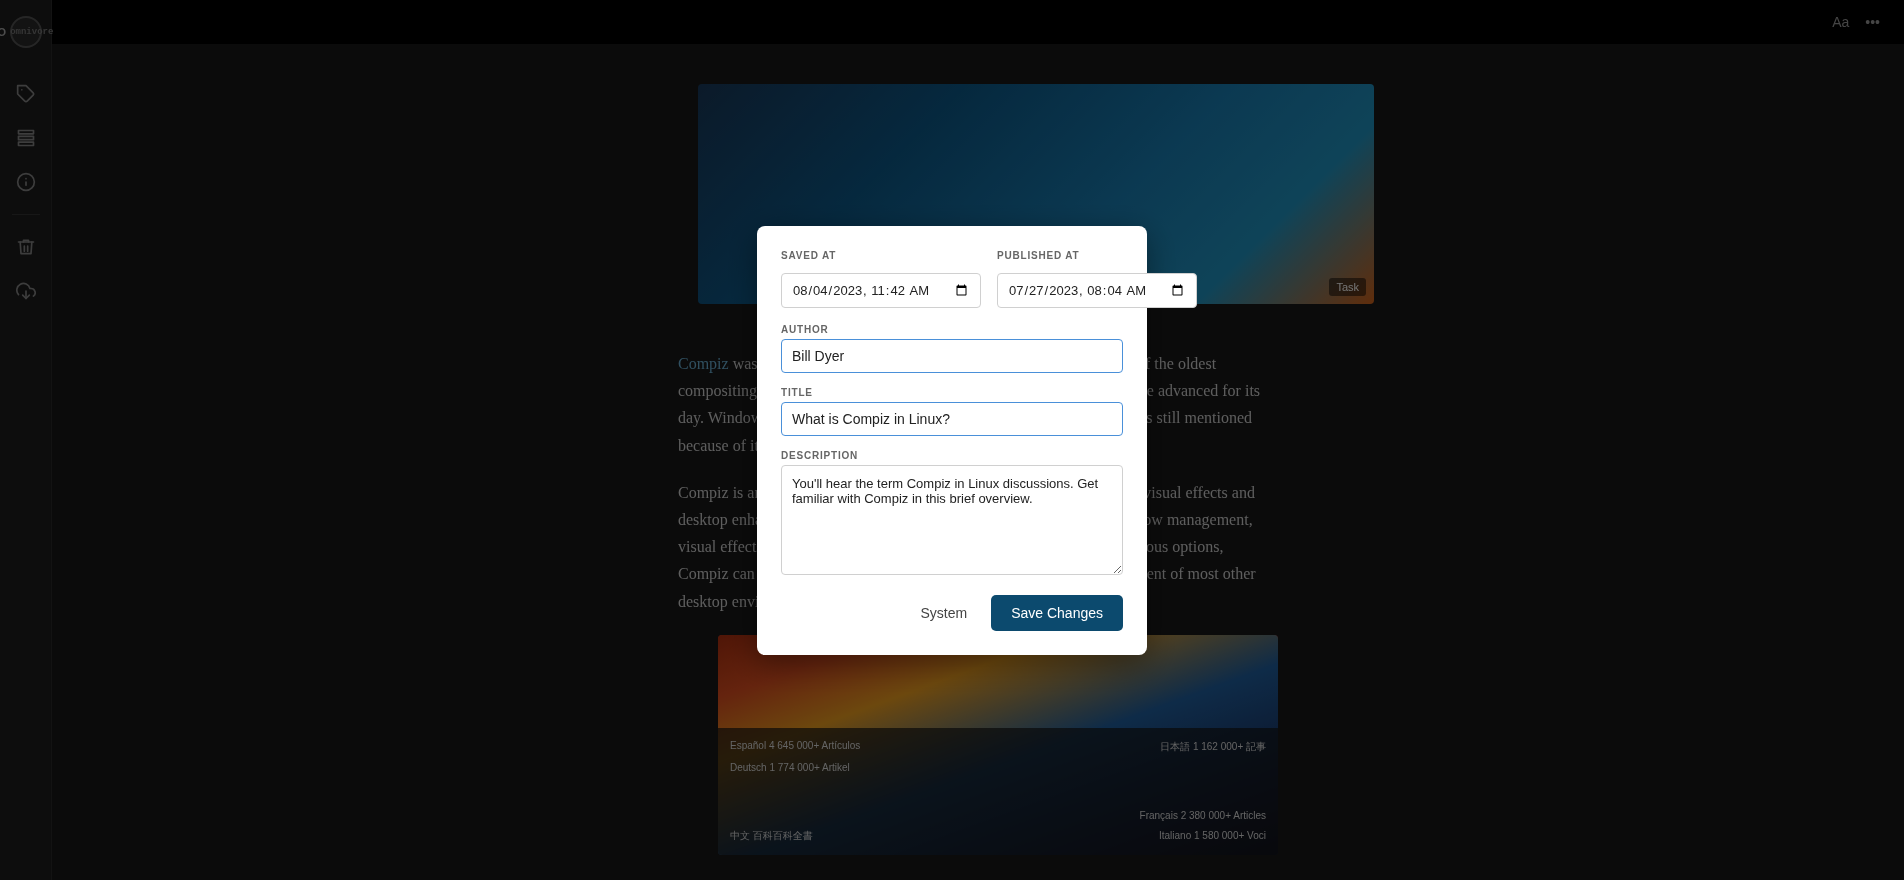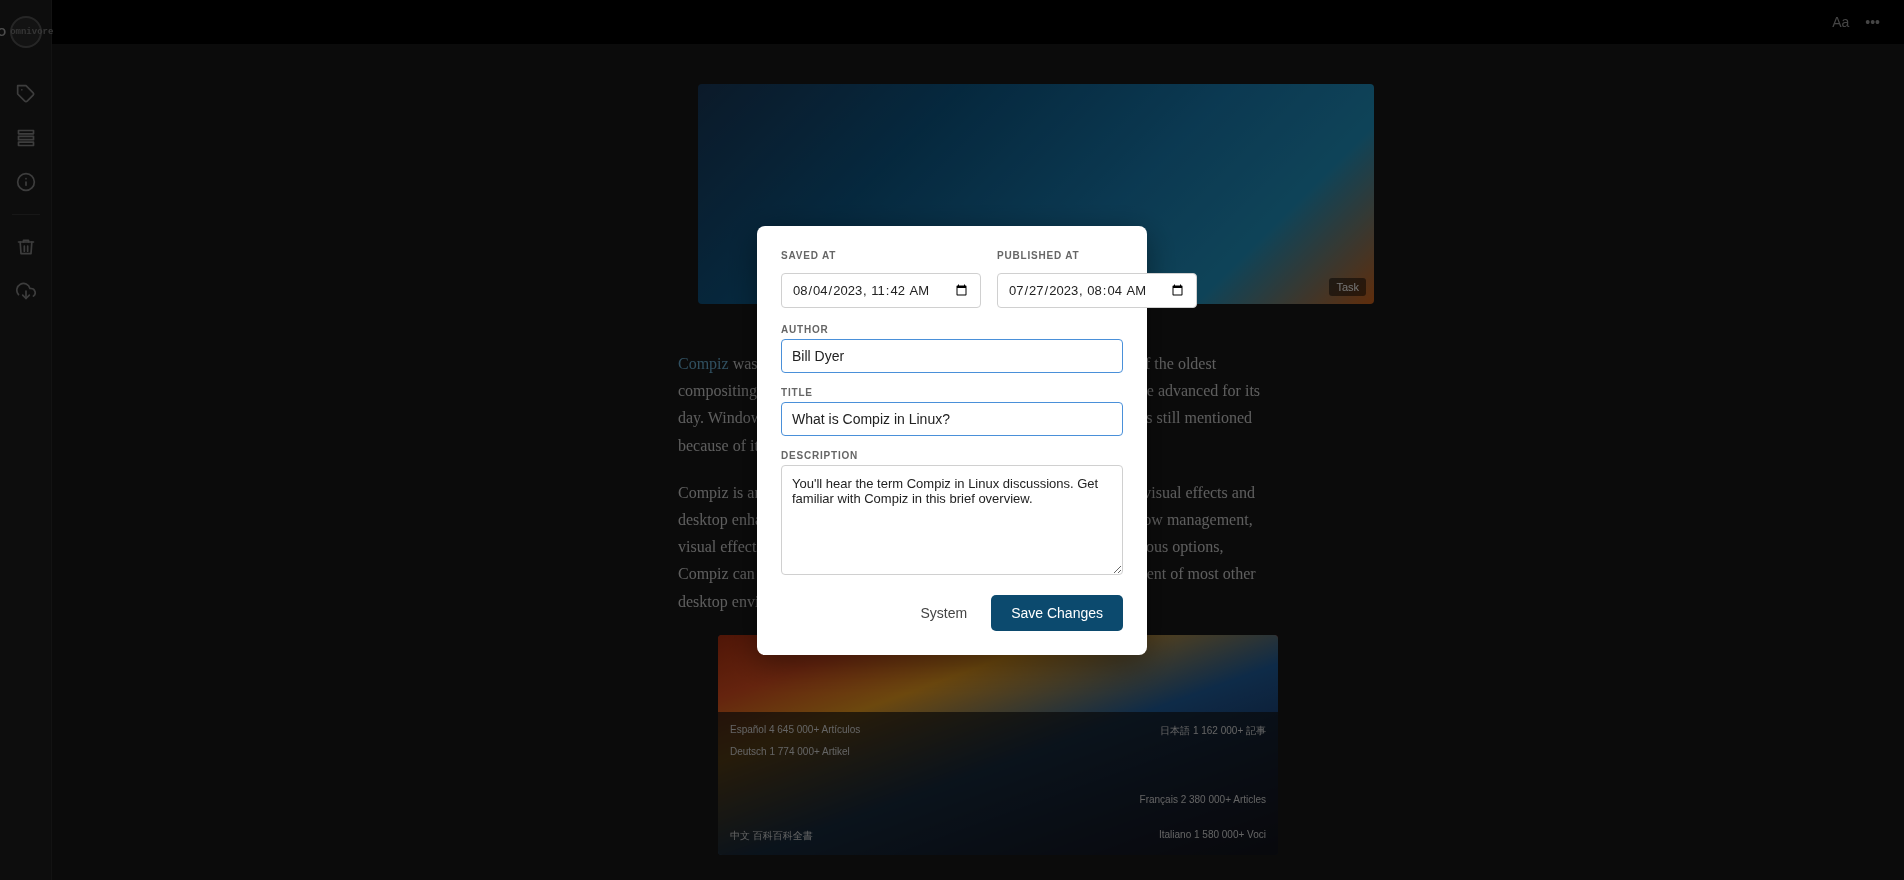--- a/index.html
+++ b/index.html
@@ -383,21 +383,21 @@
       <div class="article-image2">
 
         <div style="position:absolute;inset:0;background:linear-gradient(160deg,#b03010 0%,#e05020 15%,#f0a020 30%,#2060a0 55%,#1a3060 80%,#101830 100%);"></div>
         <div class="wiki-globe-overlay">
           <span style="font-size:10px;color:#ddd;font-family:sans-serif;">Español 4 645 000+ Artículos</span>
           <span style="font-size:10px;color:#ddd;font-family:sans-serif;margin-left:auto;">日本語 1 162 000+ 記事</span>
           <div style="width:100%;display:flex;gap:16px;margin-top:4px;">
             <span style="font-size:10px;color:#ddd;font-family:sans-serif;">Deutsch 1 774 000+ Artikel</span>
             <span style="font-size:10px;color:#ddd;font-family:sans-serif;margin-left:auto;margin-top:48px;">Français 2 380 000+ Articles</span>
           </div>
-          <div style="width:100%;display:flex;gap:16px;margin-top:20px;">
+          <div style="width:100%;display:flex;gap:16px;margin-top:4px;align-items:center;">
             <span style="font-size:10px;color:#ddd;font-family:sans-serif;">中文 百科百科全書</span>
             <span style="font-size:10px;color:#ddd;font-family:sans-serif;margin-left:auto;">Italiano 1 580 000+ Voci</span>
           </div>
         </div>
       </div>
     </div>
 
   </div>
 </div>
 

